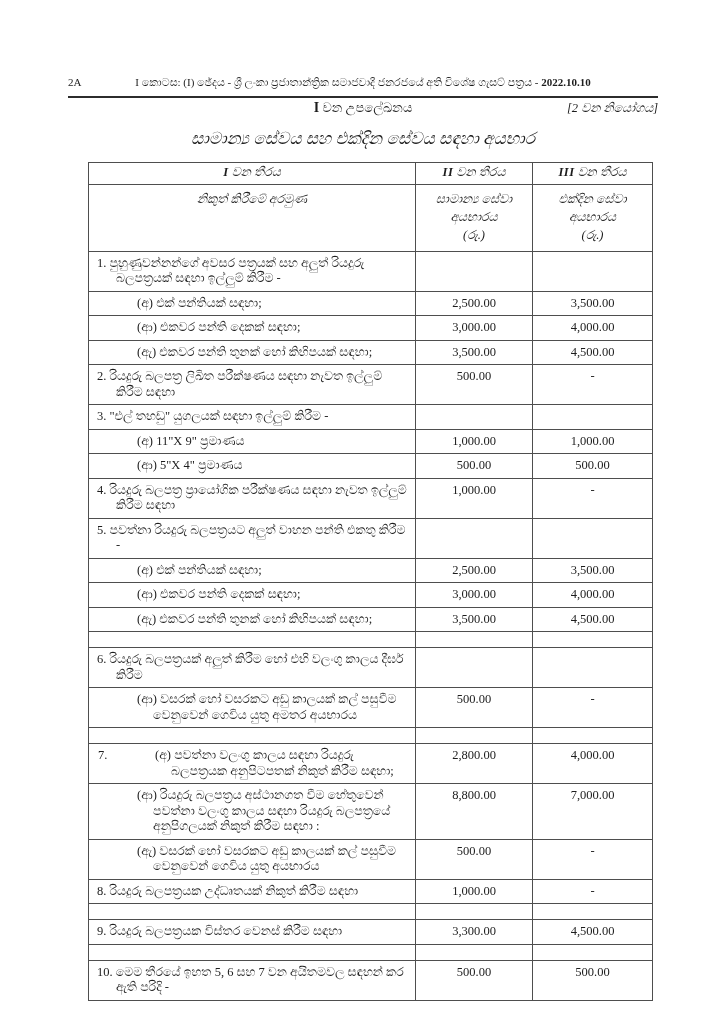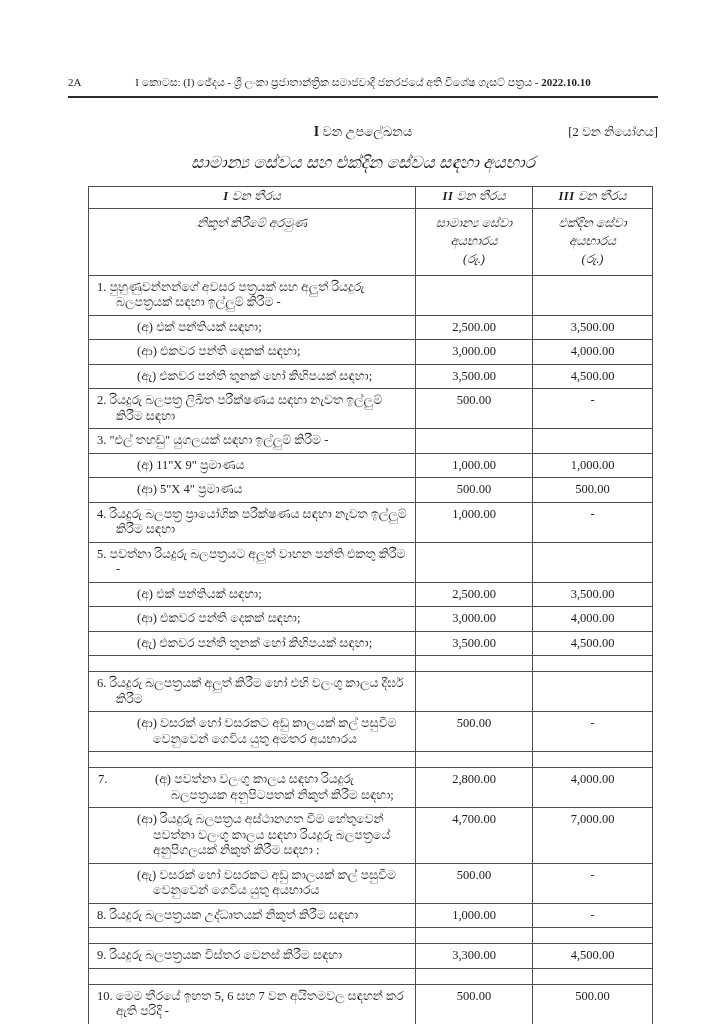--- a/index.html
+++ b/index.html
@@ -6,23 +6,23 @@
   body{
     width:725px;height:1024px;background:#ffffff;
     font-family:"Liberation Serif","DejaVu Serif",serif;
     color:#1d1d1d;overflow:hidden;
   }
   .content{padding:76px 67px 0 68px;}
   .pg-head{position:relative;text-align:center;font-size:11px;white-space:nowrap;}
   .pgnum{position:absolute;left:0;top:0;}
   .pg-date{font-weight:bold;}
   .rule{height:2px;background:#2c2c2c;margin-top:7px;}
-  .sched-row{position:relative;text-align:center;margin-top:26px;font-size:13px;}
+  .sched-row{position:relative;text-align:center;margin-top:2px;font-size:13px;}
   .sched-row b{font-size:14px;}
-  .reg{position:absolute;right:0;top:1px;font-size:12.5px;}
+  .reg{position:absolute;right:0;top:1px;font-style:italic;font-size:12.5px;}
   .caption{text-align:center;font-style:italic;margin-top:13px;font-size:17px;}
   table{
     border-collapse:collapse;table-layout:fixed;
     width:564px;margin:13px 0 0 20px;
     font-size:12.5px;line-height:1.24;
   }
   td{border:1px solid #4e4e4e;vertical-align:top;padding:3px 5px;word-wrap:break-word;}
   tr.tier td{text-align:center;font-style:italic;padding:2px 2px 3px;}
   tr.tier b{letter-spacing:.5px;}
   tr.colhead td{text-align:center;font-style:italic;white-space:pre-line;padding:5px 2px 7px;line-height:1.45;margin-top:16px;}
@@ -159,21 +159,21 @@
           <td></td>
           <td></td>
         </tr>
         <tr>
           <td class="c-numsub"><span class="num">7.</span><span>(අ) පවත්නා වලංගු කාලය සඳහා රියදුරු බලපත්‍රයක අනුපිටපතක් නිකුත් කිරීම සඳහා;</span></td>
           <td class="vcell">2,800.00</td>
           <td class="vcell">4,000.00</td>
         </tr>
         <tr>
           <td class="c-sub"><span>(ආ) රියදුරු බලපත්‍රය අස්ථානගත වීම හේතුවෙන් පවත්නා වලංගු කාලය සඳහා රියදුරු බලපත්‍රයේ අනුපිගලයක් නිකුත් කිරීම සඳහා :</span></td>
-          <td class="vcell">4,700.00</td>
+          <td class="vcell">8,800.00</td>
           <td class="vcell">7,000.00</td>
         </tr>
         <tr>
           <td class="c-sub"><span>(ඇ) වසරක් හෝ වසරකට අඩු කාලයක් කල් පසුවීම වෙනුවෙන් ගෙවිය යුතු අයභාරය</span></td>
           <td class="vcell">500.00</td>
           <td class="vcell">-</td>
         </tr>
         <tr>
           <td class="c-head"><span>8. රියදුරු බලපත්‍රයක උද්ධෘතයක් නිකුත් කිරීම සඳහා</span></td>
           <td class="vcell">1,000.00</td>

